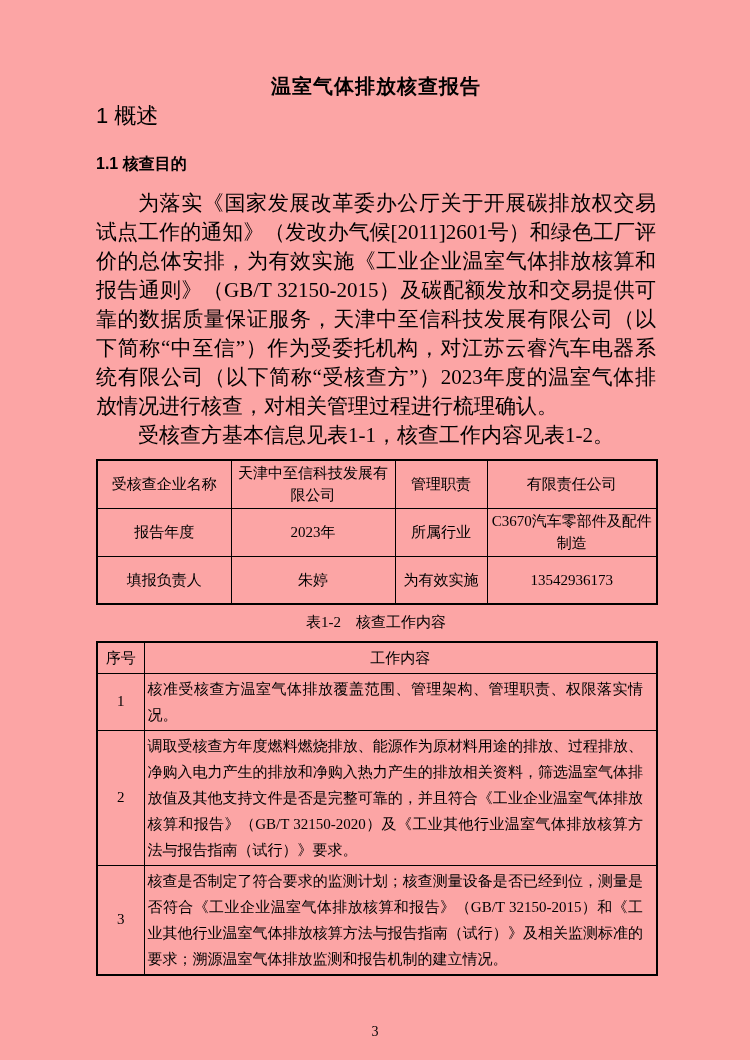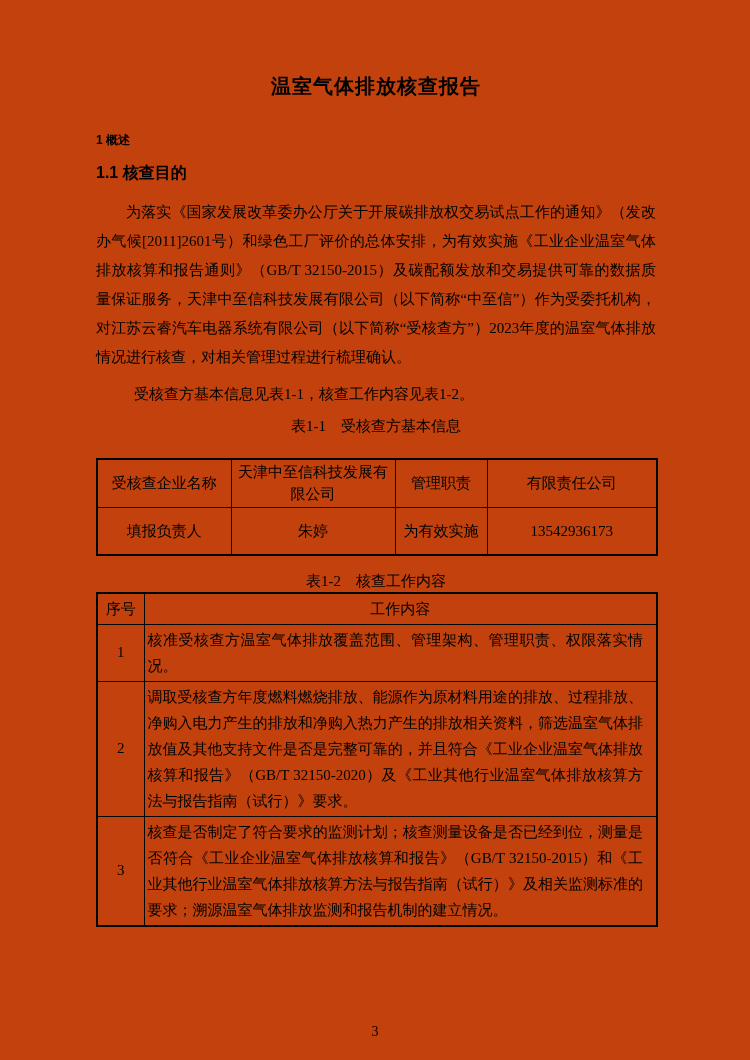--- a/index.html
+++ b/index.html
@@ -2,90 +2,90 @@
 <html><head>
 <meta charset="utf-8">
 <style>
   * { box-sizing: border-box; }
   html, body { margin: 0; padding: 0; background: #ffffff; }
 
   .page {
     width: 750px;
     height: 1060px;
     position: relative;
-    background: #c2410c;
+    background: #fca5a5;
     padding: 0 94px 0 96px;
     font-family: "Liberation Serif", "DejaVu Serif", serif;
     color: #000000;
     overflow: hidden;
   }
 
   .doc-title {
     margin: 0;
     padding-top: 73px;
     text-align: center;
     font-family: "Liberation Sans", "DejaVu Sans", sans-serif;
     font-weight: 700;
     font-size: 20px;
     line-height: 26px;
     letter-spacing: 1px;
   }
 
   .h-section {
-    margin: 30px 0 0;
+    margin: 5px 0 0;
     font-family: "Liberation Sans", "DejaVu Sans", sans-serif;
-    font-weight: 700;
-    font-size: 12px;
+    font-weight: 400;
+    font-size: 22px;
     line-height: 23px;
   }
 
   .h-subsection {
-    margin: 11px 0 0;
+    margin: 27px 0 0;
     font-family: "Liberation Sans", "DejaVu Sans", sans-serif;
     font-weight: 700;
     font-size: 16px;
     line-height: 20px;
   }
 
   .body-para {
     margin: 15px 0 0;
-    font-size: 15px;
+    font-size: 21px;
     line-height: 29px;
     text-align: justify;
     text-justify: inter-ideograph;
     text-indent: 2em;
   }
-  .body-para.cont { margin: 8px; }
+  .body-para.cont { margin: 0; }
 
   .tbl-caption {
     font-size: 15px;
     line-height: 17px;
     text-align: center;
   }
   .caption-1 { margin: 9px 0 0; }
-  .caption-2 { margin: 17px 0 0; }
+  .caption-2 { margin: 9px 0 0; }
 
   table {
     border-collapse: collapse;
     width: 560px;
     table-layout: fixed;
   }
-  .t1 { margin-top: 23px; border: 2px solid #000; }
+  .t1 { margin-top: 9px; border: 2px solid #000; }
   .t1 td {
     border: 1px solid #000;
     height: 48px;
     text-align: center;
     vertical-align: middle;
     font-size: 15px;
     line-height: 22px;
     padding: 1px 3px;
     overflow: hidden;
   }
 
-  .t2 { margin-top: 2px; border: 2px solid #000; }
+  .t2 { margin-top: 10px; border: 2px solid #000; }
   .t2 td {
     border: 1px solid #000;
     font-size: 15px;
     vertical-align: middle;
     overflow: hidden;
   }
   .t2 .hdr td { height: 31px; text-align: center; line-height: 20px; }
   .t2 .no-cell { text-align: center; }
   .t2 .content-cell {
     text-align: justify;
@@ -115,35 +115,40 @@
   <h1 class="doc-title">温室气体排放核查报告</h1>
 
   <h2 class="h-section">1 概述</h2>
 
   <h3 class="h-subsection">1.1 核查目的</h3>
 
   <p class="body-para">为落实《国家发展改革委办公厅关于开展碳排放权交易试点工作的通知》（发改办气候[2011]2601号）和绿色工厂评价的总体安排，为有效实施《工业企业温室气体排放核算和报告通则》（GB/T 32150-2015）及碳配额发放和交易提供可靠的数据质量保证服务，天津中至信科技发展有限公司（以下简称“中至信”）作为受委托机构，对江苏云睿汽车电器系统有限公司（以下简称“受核查方”）2023年度的温室气体排放情况进行核查，对相关管理过程进行梳理确认。</p>
 
   <p class="body-para cont">受核查方基本信息见表1-1，核查工作内容见表1-2。</p>
 
-  <div class="tbl-caption caption-1">表1-1　受核查方基本信息</div>
 
   <table class="t1">
     <colgroup>
       <col style="width:134px">
         <col style="width:164px">
         <col style="width:92px">
         <col style="width:170px">
     </colgroup>
     <tbody>
       <tr>
         <td>受核查企业名称</td>
         <td>天津中至信科技发展有限公司</td>
         <td>管理职责</td>
         <td>有限责任公司</td>
+      </tr>
+      <tr>
+        <td>报告年度</td>
+        <td>2023年</td>
+        <td>所属行业</td>
+        <td>C3670汽车零部件及配件制造</td>
       </tr>
       <tr>
         <td>填报负责人</td>
         <td>朱婷</td>
         <td>为有效实施</td>
         <td>13542936173</td>
       </tr>
     </tbody>
   </table>
 

